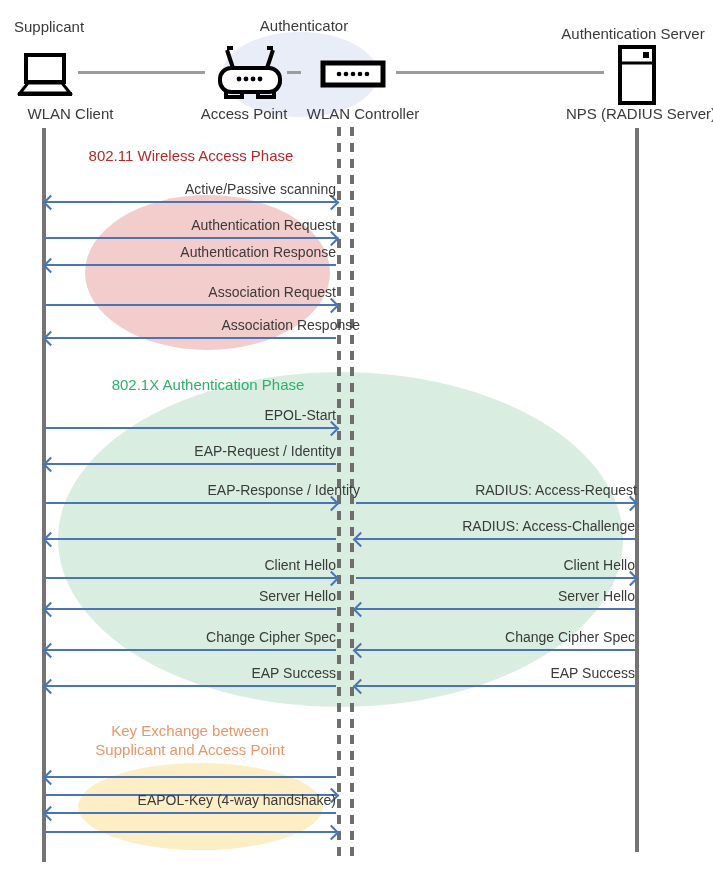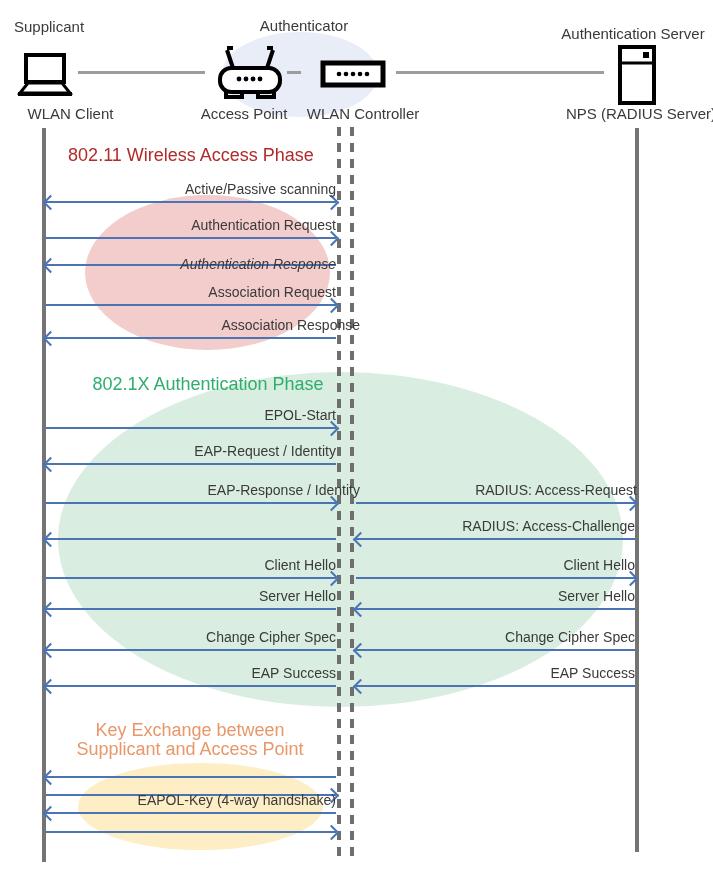--- a/index.html
+++ b/index.html
@@ -12,21 +12,21 @@
   .actor-label{font-size:15px;white-space:nowrap;text-align:center;z-index:5;}
   .halo{border-radius:50%;z-index:0;}
   .connector{height:3px;background:var(--connector,#9c9c9c);z-index:1;}
   .icon{z-index:3;}
   
   .lifeline{width:4px;background:var(--lifeline,#747474);z-index:2;}
   .lifeline-dashed{width:4px;z-index:2;
     background:repeating-linear-gradient(to bottom,#6e6e6e 0 9px,transparent 9px 16px);}
   
   .phase-ellipse{border-radius:50%;z-index:0;}
-  .phase-title{font-size:18px;text-align:center;white-space:pre-line;line-height:19px;z-index:5;}
+  .phase-title{font-size:15px;text-align:center;white-space:pre-line;line-height:19px;z-index:5;}
   
   .arrow{height:0;border-top:2px solid var(--arrow,#4a74b4);color:var(--arrow,#4a74b4);z-index:4;}
   .arrow.dir-right::after,.arrow.dir-both::after{
     content:"";position:absolute;right:-1px;top:-6px;width:9px;height:9px;
     border-right:2px solid currentColor;border-top:2px solid currentColor;
     transform:rotate(45deg);}
   .arrow.dir-left::before,.arrow.dir-both::before{
     content:"";position:absolute;left:-1px;top:-6px;width:9px;height:9px;
     border-left:2px solid currentColor;border-bottom:2px solid currentColor;
     transform:rotate(45deg);}
@@ -102,21 +102,21 @@
   <div class="abs phase-title" style="left: 46px; top: 146px; width: 290px; color: rgb(178, 42, 42);">802.11 Wireless Access Phase</div>
   <div class="abs phase-title" style="left: 63px; top: 375px; width: 290px; color: rgb(47, 174, 109);">802.1X Authentication Phase</div>
   <div class="abs phase-title" style="left: 45px; top: 721px; width: 290px; color: rgb(232, 151, 106);">Key Exchange between
 Supplicant and Access Point</div>
 
 <div class="abs arrow dir-both" style="left: 46px; width: 290px; top: 201px;"></div>
     <div class="abs msg-label" style="left: 46px; width: 290px; top: 181px;">Active/Passive scanning</div>
     <div class="abs arrow dir-right" style="left: 46px; width: 290px; top: 237px;"></div>
     <div class="abs msg-label" style="left: 46px; width: 290px; top: 217px;">Authentication Request</div>
     <div class="abs arrow dir-left" style="left: 46px; width: 290px; top: 264px;"></div>
-    <div class="abs msg-label" style="left: 46px; width: 290px; top: 256px; font-style: italic;">Authentication Response</div>
+    <div class="abs msg-label" style="left: 46px; width: 290px; top: 244px;">Authentication Response</div>
     <div class="abs arrow dir-right" style="left: 46px; width: 290px; top: 304px;"></div>
     <div class="abs msg-label" style="left: 46px; width: 290px; top: 284px;">Association Request</div>
     <div class="abs arrow dir-left" style="left: 46px; width: 290px; top: 337px;"></div>
     <div class="abs msg-label" style="left: 46px; width: 290px; top: 317px; margin-left: 24px;">Association Response</div>
     <div class="abs arrow dir-right" style="left: 46px; width: 290px; top: 427px;"></div>
     <div class="abs msg-label" style="left: 46px; width: 290px; top: 407px;">EPOL-Start</div>
     <div class="abs arrow dir-left" style="left: 46px; width: 290px; top: 463px;"></div>
     <div class="abs msg-label" style="left: 46px; width: 290px; top: 443px;">EAP-Request / Identity</div>
     <div class="abs arrow dir-right" style="left: 46px; width: 290px; top: 502px;"></div>
     <div class="abs msg-label" style="left: 46px; width: 290px; top: 482px; padding-left: 24px;">EAP-Response / Identity</div>

